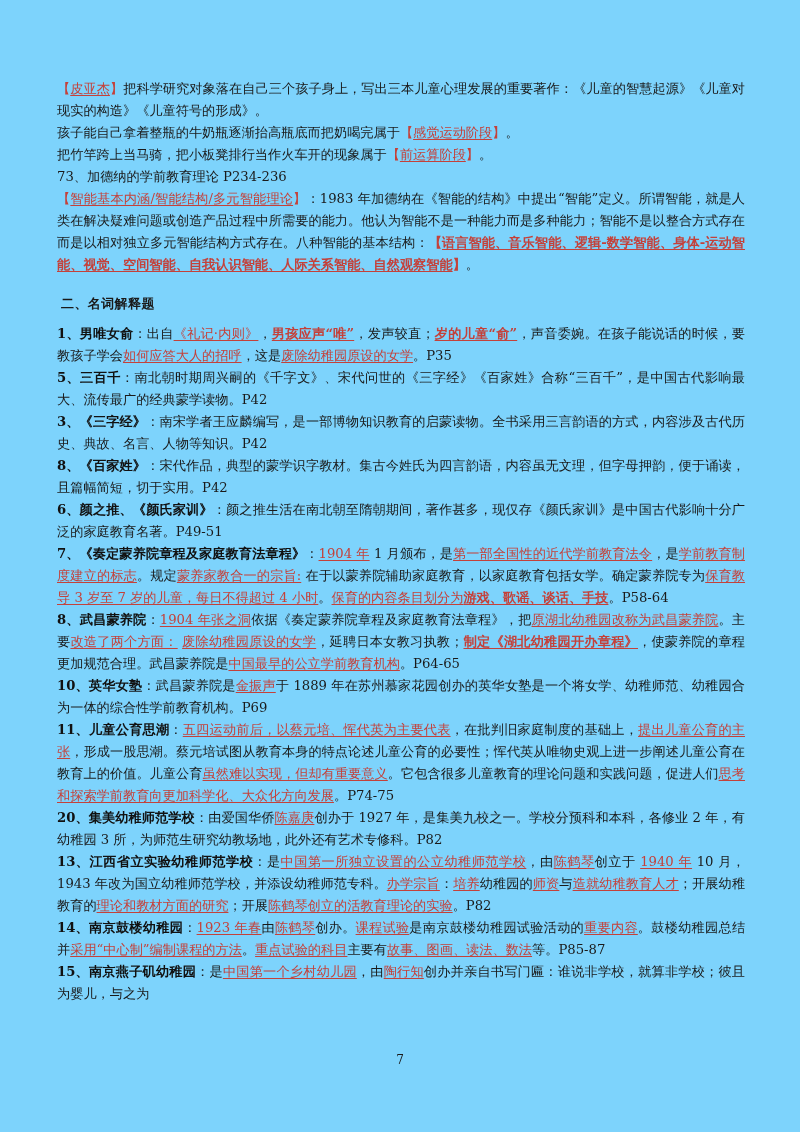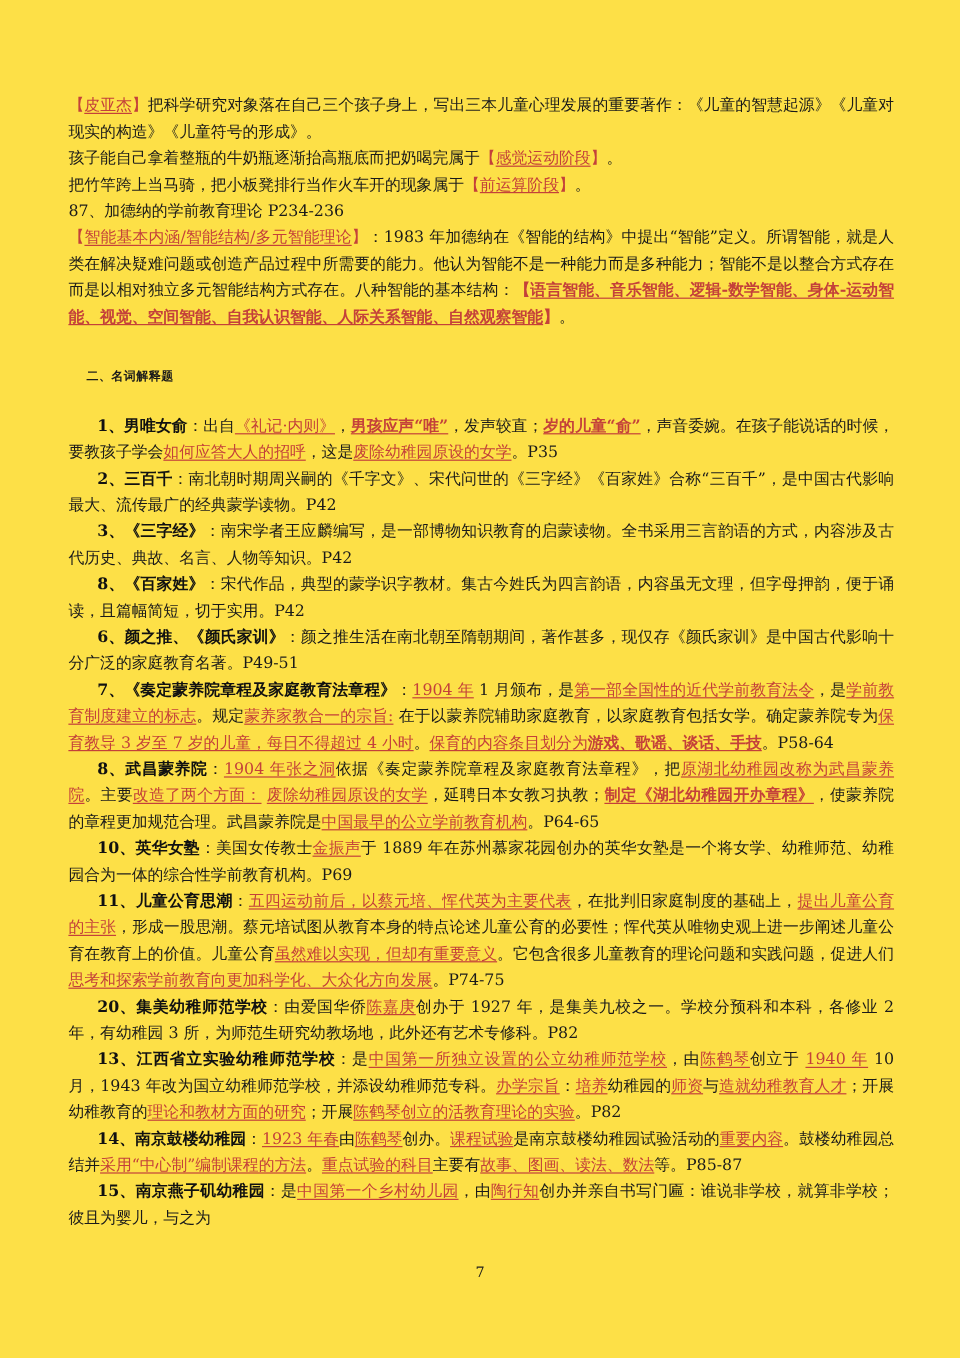--- a/index.html
+++ b/index.html
@@ -14,50 +14,49 @@
     font-family: "DejaVu Serif", "Liberation Serif", serif;
     color: #1a1a1a;
     -webkit-font-smoothing: antialiased;
   }
   .page {
     position: relative;
     width: 800px;
     height: 1132px;
     box-sizing: border-box;
     padding: 78px 55px 0 57px;
-    background: #fde047;
+    background: #7dd3fc;
   }
   .doc-body {
     width: 688px;
     font-size: 13.2px;
     line-height: 22px;
     text-align: justify;
     text-justify: inter-ideograph;
   }
   p.para {
     margin: 0;
     padding: 0;
     text-indent: 0;
   }
   .section-title {
-    margin: 15px;
+    margin: 4px;
     padding: 13px 0 4px 0;
-    font-size: 10px;
+    font-size: 13px;
     font-weight: bold;
     line-height: 22px;
     letter-spacing: 0.4px;
   }
   
   .t {            
     color: #1a1a1a;
   }
   .b {            
     font-weight: bold;
     color: #111111;
-    margin-left: 24px;
   }
   .r {            
     color: #c4413a;
   }
   .ru {           
     color: #c4413a;
     text-decoration: underline;
     text-decoration-color: #c4413a;
     text-underline-offset: 2px;
     text-decoration-thickness: 1px;
@@ -89,35 +88,35 @@
 <body>
 
 <div class="page">
 
   <div class="doc-body">
 
     <div id="top-section">
         <p class="para"><span class="r">【</span><span class="ru">皮亚杰</span><span class="r">】</span><span class="t">把科学研究对象落在自己三个孩子身上，写出三本儿童心理发展的重要著作：《儿童的智慧起源》《儿童对现实的构造》《儿童符号的形成》。</span></p>
         <p class="para"><span class="t">孩子能自己拿着整瓶的牛奶瓶逐渐抬高瓶底而把奶喝完属于</span><span class="r">【</span><span class="ru">感觉运动阶段</span><span class="r">】</span><span class="t">。</span></p>
         <p class="para"><span class="t">把竹竿跨上当马骑，把小板凳排行当作火车开的现象属于</span><span class="r">【</span><span class="ru">前运算阶段</span><span class="r">】</span><span class="t">。</span></p>
-        <p class="para"><span class="t">87、加德纳的学前教育理论 P234-236</span></p>
+        <p class="para"><span class="t">73、加德纳的学前教育理论 P234-236</span></p>
         <p class="para"><span class="r">【</span><span class="ru">智能基本内涵/智能结构/多元智能理论</span><span class="r">】</span><span class="t">：1983 年加德纳在《智能的结构》中提出“智能”定义。所谓智能，就是人类在解决疑难问题或创造产品过程中所需要的能力。他认为智能不是一种能力而是多种能力；智能不是以整合方式存在而是以相对独立多元智能结构方式存在。八种智能的基本结构：</span><span class="rb">【</span><span class="rbu">语言智能、音乐智能、逻辑-数学智能、身体-运动智能、视觉、空间智能、自我认识智能、人际关系智能、自然观察智能</span><span class="rb">】</span><span class="t">。</span></p>
       </div>
 
     <div class="section-title">二、名词解释题</div>
 
     <div id="glossary-entries">
         <p class="para"><span class="b">1、男唯女俞</span><span class="t">：出自</span><span class="ru">《礼记·内则》</span><span class="t">，</span><span class="rbu">男孩应声“唯”</span><span class="t">，发声较直；</span><span class="rbu">岁的儿童“俞”</span><span class="t">，声音委婉。在孩子能说话的时候，要教孩子学会</span><span class="ru">如何应答大人的招呼</span><span class="t">，这是</span><span class="ru">废除幼稚园原设的女学</span><span class="t">。P35</span></p>
-        <p class="para"><span class="b">2、三百千</span><span class="t">：南北朝时期周兴嗣的《千字文》、宋代问世的《三字经》《百家姓》合称“三百千”，是中国古代影响最大、流传最广的经典蒙学读物。P42</span></p>
+        <p class="para"><span class="b">5、三百千</span><span class="t">：南北朝时期周兴嗣的《千字文》、宋代问世的《三字经》《百家姓》合称“三百千”，是中国古代影响最大、流传最广的经典蒙学读物。P42</span></p>
         <p class="para"><span class="b">3、《三字经》</span><span class="t">：南宋学者王应麟编写，是一部博物知识教育的启蒙读物。全书采用三言韵语的方式，内容涉及古代历史、典故、名言、人物等知识。P42</span></p>
         <p class="para"><span class="b">8、《百家姓》</span><span class="t">：宋代作品，典型的蒙学识字教材。集古今姓氏为四言韵语，内容虽无文理，但字母押韵，便于诵读，且篇幅简短，切于实用。P42</span></p>
         <p class="para"><span class="b">6、颜之推、《颜氏家训》</span><span class="t">：颜之推生活在南北朝至隋朝期间，著作甚多，现仅存《颜氏家训》是中国古代影响十分广泛的家庭教育名著。P49-51</span></p>
         <p class="para"><span class="b">7、《奏定蒙养院章程及家庭教育法章程》</span><span class="t">：</span><span class="ru">1904 年</span><span class="t"> 1 月颁布，是</span><span class="ru">第一部全国性的近代学前教育法令</span><span class="t">，是</span><span class="ru">学前教育制度建立的标志</span><span class="t">。规定</span><span class="ru">蒙养家教合一的宗旨:</span><span class="t"> 在于以蒙养院辅助家庭教育，以家庭教育包括女学。确定蒙养院专为</span><span class="ru">保育教导 3 岁至 7 岁的儿童，每日不得超过 4 小时</span><span class="t">。</span><span class="ru">保育的内容条目划分为</span><span class="rbu">游戏、歌谣、谈话、手技</span><span class="t">。P58-64</span></p>
         <p class="para"><span class="b">8、武昌蒙养院</span><span class="t">：</span><span class="ru">1904 年张之洞</span><span class="t">依据《奏定蒙养院章程及家庭教育法章程》，把</span><span class="ru">原湖北幼稚园改称为武昌蒙养院</span><span class="t">。主要</span><span class="ru">改造了两个方面：</span><span class="t"> </span><span class="ru">废除幼稚园原设的女学</span><span class="t">，延聘日本女教习执教；</span><span class="rbu">制定《湖北幼稚园开办章程》</span><span class="t">，使蒙养院的章程更加规范合理。武昌蒙养院是</span><span class="ru">中国最早的公立学前教育机构</span><span class="t">。P64-65</span></p>
-        <p class="para"><span class="b">10、英华女塾</span><span class="t">：美国女传教士</span><span class="ru">金振声</span><span class="t">于 1889 年在苏州慕家花园创办的英华女塾是一个将女学、幼稚师范、幼稚园合为一体的综合性学前教育机构。P69</span></p>
+        <p class="para"><span class="b">10、英华女塾</span><span class="t">：武昌蒙养院是</span><span class="ru">金振声</span><span class="t">于 1889 年在苏州慕家花园创办的英华女塾是一个将女学、幼稚师范、幼稚园合为一体的综合性学前教育机构。P69</span></p>
         <p class="para"><span class="b">11、儿童公育思潮</span><span class="t">：</span><span class="ru">五四运动前后，以蔡元培、恽代英为主要代表</span><span class="t">，在批判旧家庭制度的基础上，</span><span class="ru">提出儿童公育的主张</span><span class="t">，形成一股思潮。蔡元培试图从教育本身的特点论述儿童公育的必要性；恽代英从唯物史观上进一步阐述儿童公育在教育上的价值。儿童公育</span><span class="ru">虽然难以实现，但却有重要意义</span><span class="t">。它包含很多儿童教育的理论问题和实践问题，促进人们</span><span class="ru">思考和探索学前教育向更加科学化、大众化方向发展</span><span class="t">。P74-75</span></p>
         <p class="para"><span class="b">20、集美幼稚师范学校</span><span class="t">：由爱国华侨</span><span class="ru">陈嘉庚</span><span class="t">创办于 1927 年，是集美九校之一。学校分预科和本科，各修业 2 年，有幼稚园 3 所，为师范生研究幼教场地，此外还有艺术专修科。P82</span></p>
         <p class="para"><span class="b">13、江西省立实验幼稚师范学校</span><span class="t">：是</span><span class="ru">中国第一所独立设置的公立幼稚师范学校</span><span class="t">，由</span><span class="ru">陈鹤琴</span><span class="t">创立于 </span><span class="ru">1940 年</span><span class="t"> 10 月，1943 年改为国立幼稚师范学校，并添设幼稚师范专科。</span><span class="ru">办学宗旨</span><span class="t">：</span><span class="ru">培养</span><span class="t">幼稚园的</span><span class="ru">师资</span><span class="t">与</span><span class="ru">造就幼稚教育人才</span><span class="t">；开展幼稚教育的</span><span class="ru">理论和教材方面的研究</span><span class="t">；开展</span><span class="ru">陈鹤琴创立的活教育理论的实验</span><span class="t">。P82</span></p>
         <p class="para"><span class="b">14、南京鼓楼幼稚园</span><span class="t">：</span><span class="ru">1923 年春</span><span class="t">由</span><span class="ru">陈鹤琴</span><span class="t">创办。</span><span class="ru">课程试验</span><span class="t">是南京鼓楼幼稚园试验活动的</span><span class="ru">重要内容</span><span class="t">。鼓楼幼稚园总结并</span><span class="ru">采用“中心制”编制课程的方法</span><span class="t">。</span><span class="ru">重点试验的科目</span><span class="t">主要有</span><span class="ru">故事、图画、读法、数法</span><span class="t">等。P85-87</span></p>
         <p class="para"><span class="b">15、南京燕子矶幼稚园</span><span class="t">：是</span><span class="ru">中国第一个乡村幼儿园</span><span class="t">，由</span><span class="ru">陶行知</span><span class="t">创办并亲自书写门匾：谁说非学校，就算非学校；彼且为婴儿，与之为</span></p>
       </div>
 
   </div>
 
   <div class="page-number">7</div>

